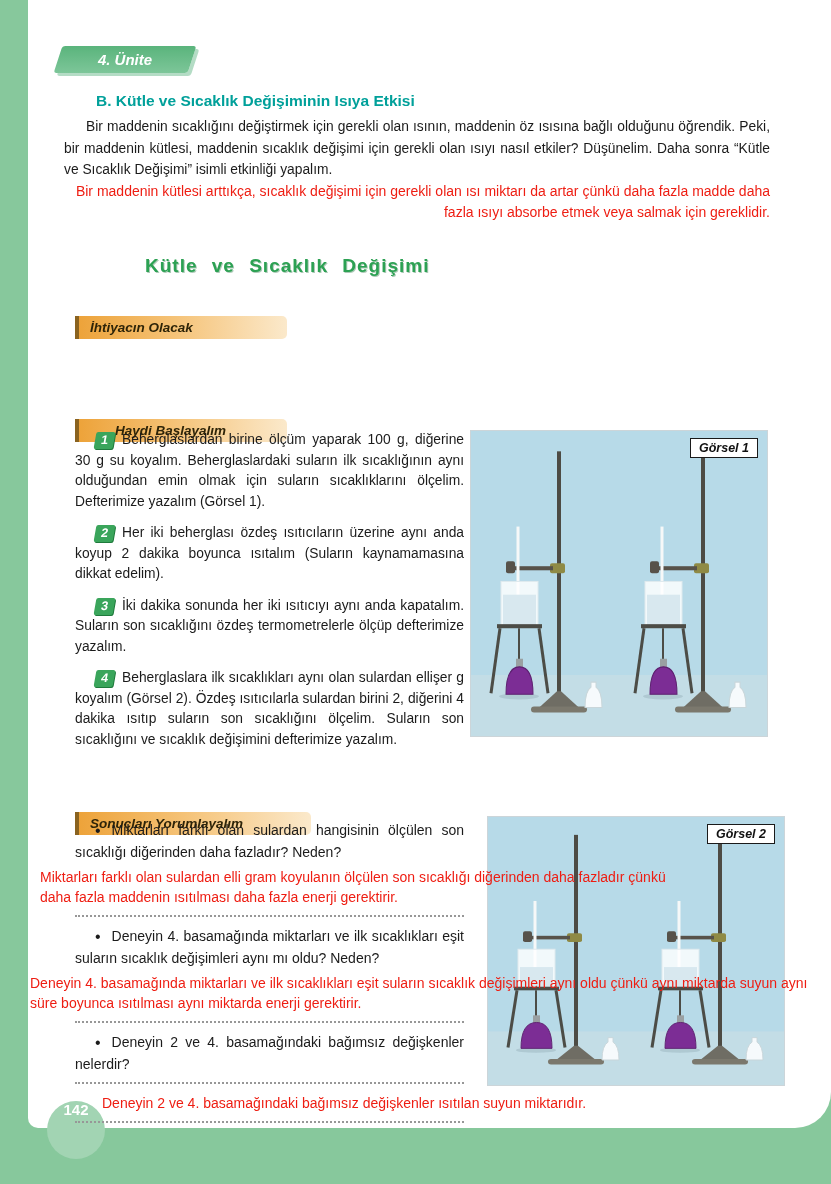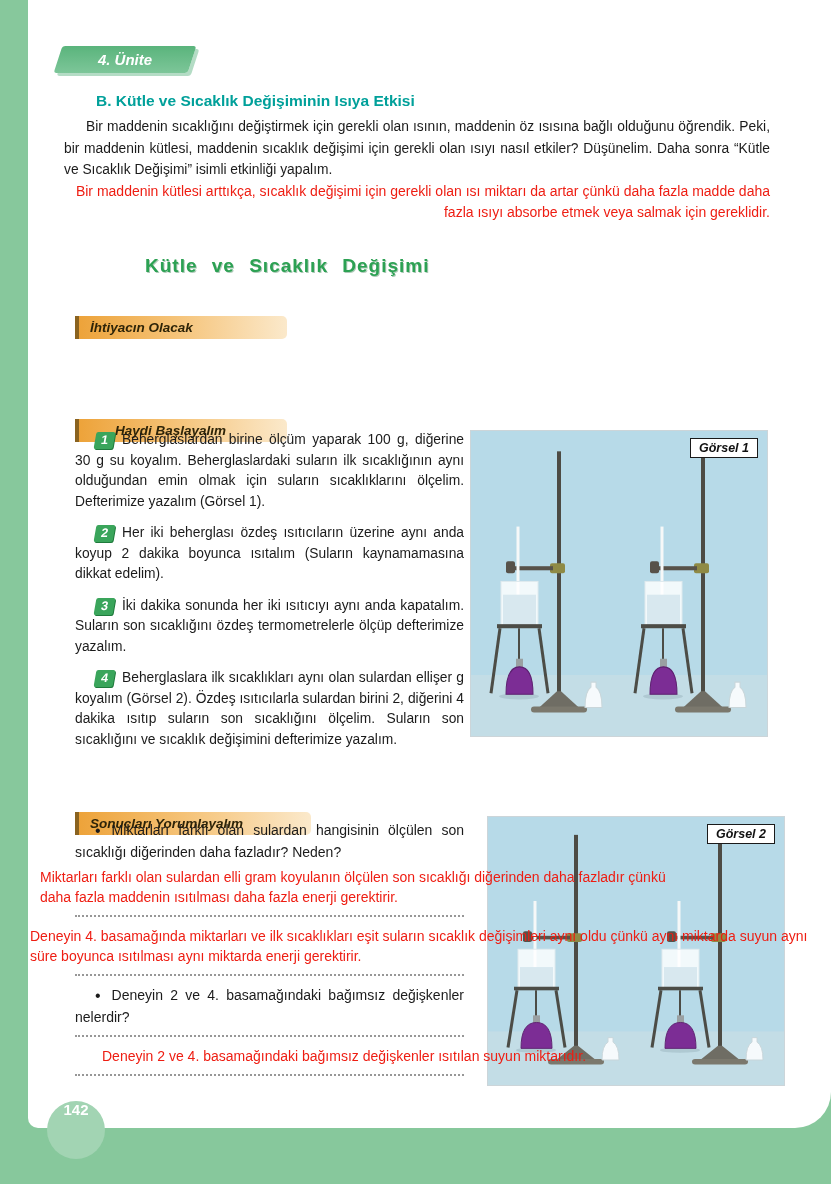--- a/index.html
+++ b/index.html
@@ -170,20 +170,23 @@
     <div class="figlabel">Görsel 2</div>
   </div>
 
   <div class="flow results-col">
     <p class="question">
       <span class="bullet">•</span><span>Miktarları farklı olan sulardan hangisinin ölçülen son sıcaklığı diğerinden daha fazladır? Neden?</span>
     </p>
     <p class="red r-answer a1">Miktarları farklı olan sulardan elli gram koyulanın ölçülen son sıcaklığı diğerinden daha fazladır çünkü daha fazla maddenin ısıtılması daha fazla enerji gerektirir.</p>
     <div class="dotline"></div>
 
+    <p class="question">
+      <span class="bullet">•</span><span>Deneyin 4. basamağında miktarları ve ilk sıcaklıkları eşit suların sıcaklık değişimleri aynı mı oldu? Neden?</span>
+    </p>
     <p class="red r-answer a2">Deneyin 4. basamağında miktarları ve ilk sıcaklıkları eşit suların sıcaklık değişimleri aynı oldu çünkü aynı miktarda suyun aynı süre boyunca ısıtılması aynı miktarda enerji gerektirir.</p>
     <div class="dotline"></div>
 
     <p class="question">
       <span class="bullet">•</span><span>Deneyin 2 ve 4. basamağındaki bağımsız değişkenler nelerdir?</span>
     </p>
     <div class="dotline"></div>
     <p class="red r-answer a4">Deneyin 2 ve 4. basamağındaki bağımsız değişkenler ısıtılan suyun miktarıdır.</p>
     <div class="dotline"></div>
   </div>

